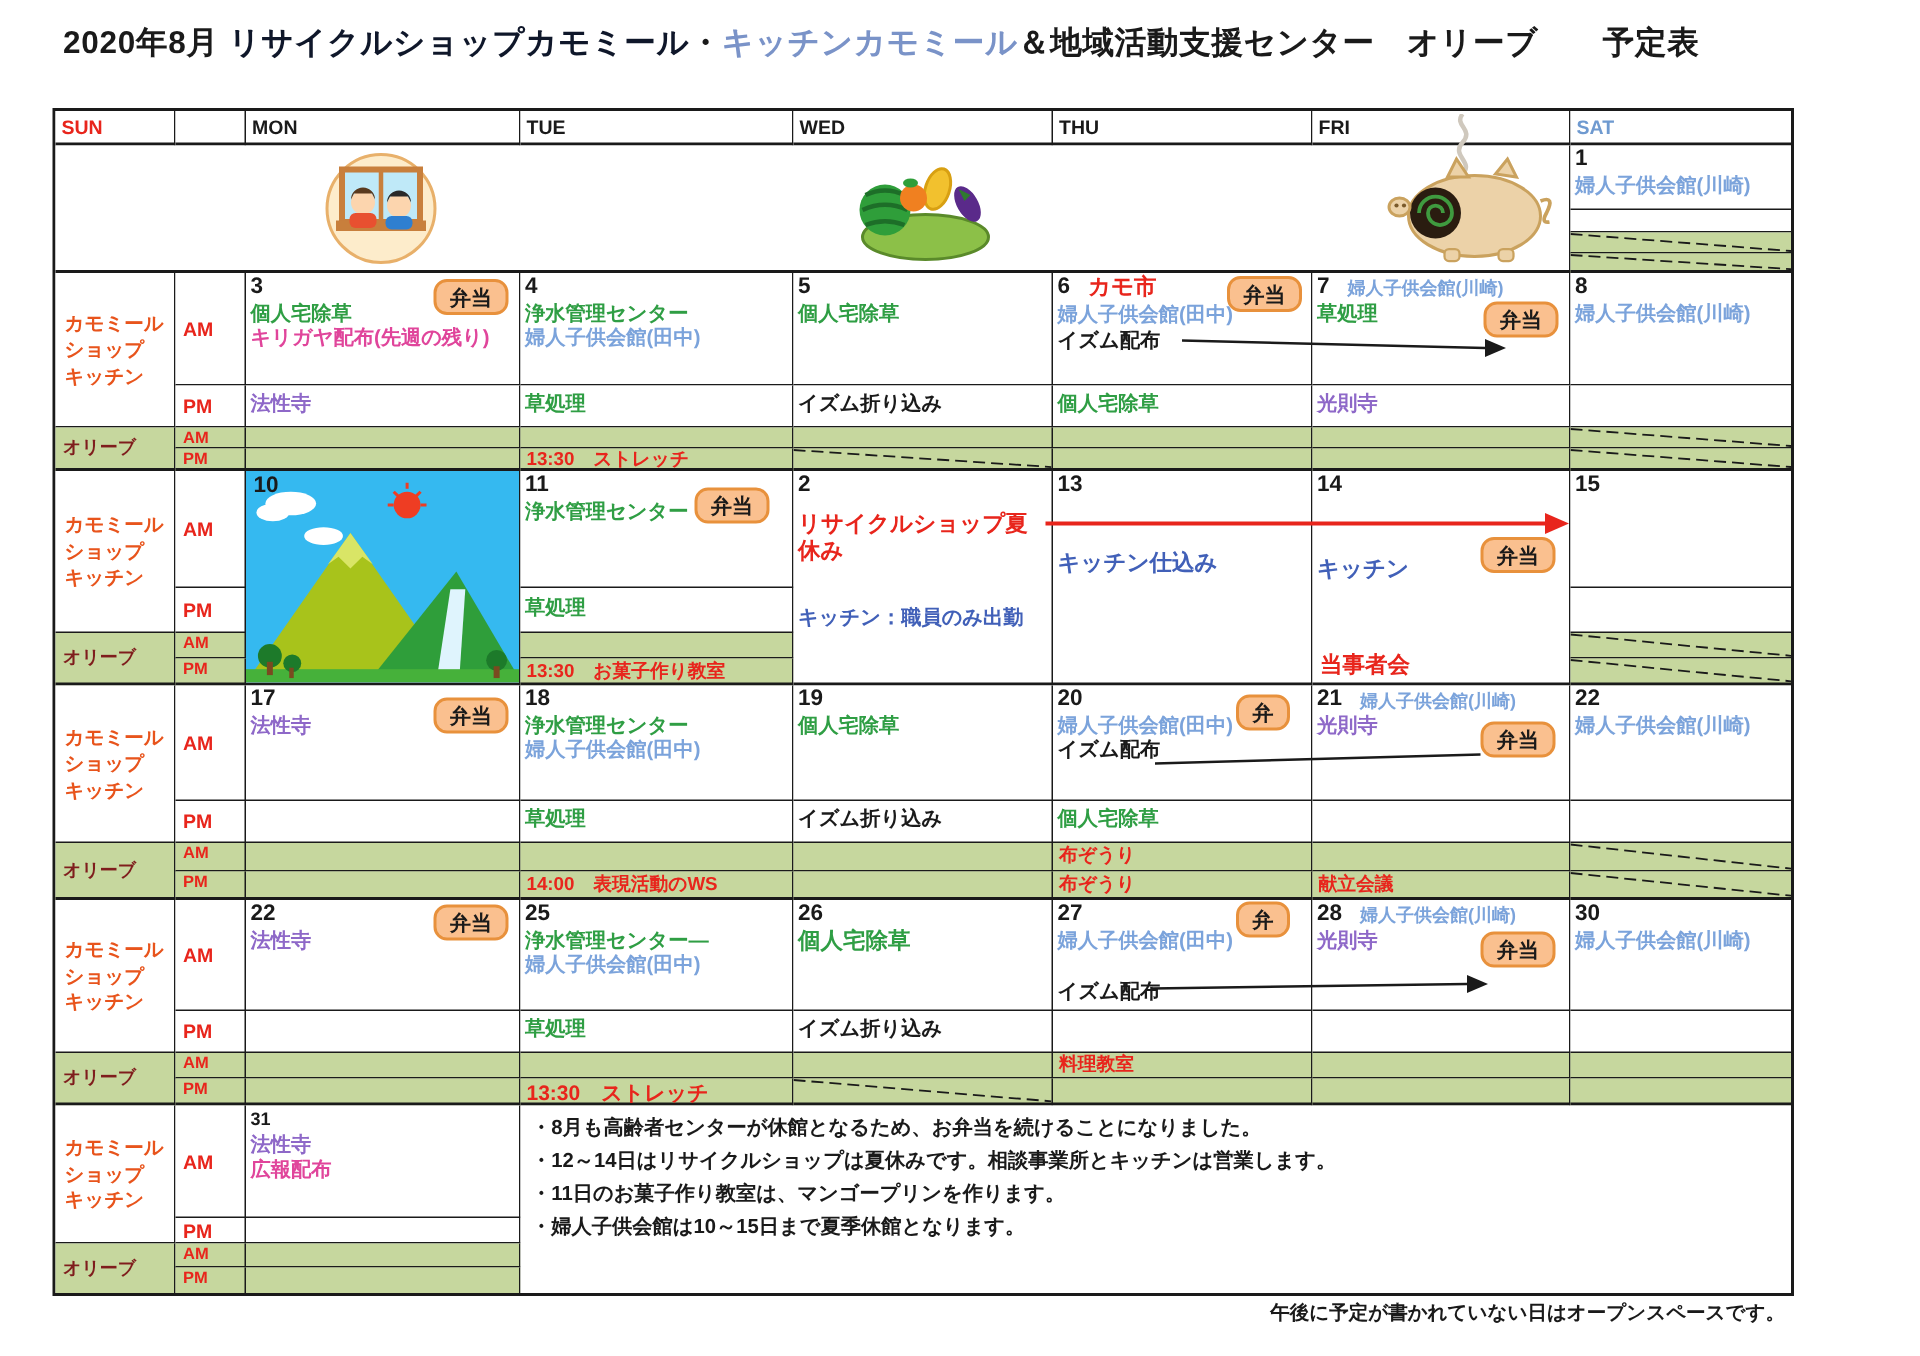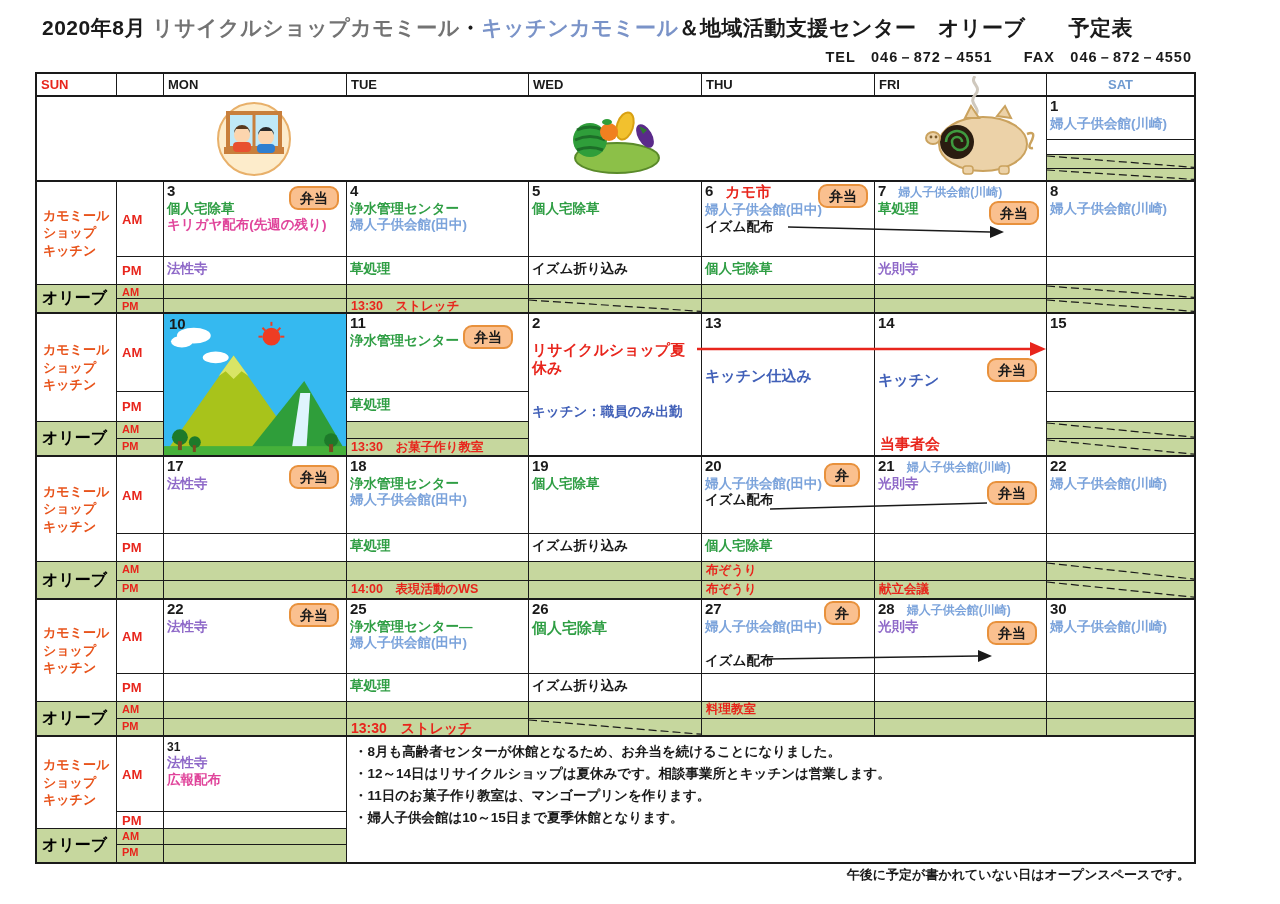--- a/index.html
+++ b/index.html
@@ -1,40 +1,40 @@
 <!DOCTYPE html>
 <html><head>
 <meta charset="utf-8">
 <style>
   html,body{margin:0;padding:0;background:#fff;}
   #page{position:relative;width:1280px;height:904px;background:#fff;overflow:hidden;
         font-family:"Liberation Sans","DejaVu Sans",sans-serif;}
   .abs{position:absolute;}
   
   #title{left:42px;top:14px;font-size:21px;font-weight:bold;color:#1a1a1a;letter-spacing:.5px;white-space:nowrap;}
-  #title .t-shop{color:#737373;}
+  #title .t-shop{color:#0f172a;}
   #title .t-kitchen{color:#7a93c8;}
   #contact{left:700px;top:48px;width:492px;text-align:right;font-size:14.5px;font-weight:bold;color:#1a1a1a;letter-spacing:1px;}
   
   #tbl{left:35px;top:72px;width:1157px;height:788px;border:2px solid #1a1a1a;box-sizing:content-box;}
   .c{position:absolute;box-sizing:border-box;border-right:1px solid #1a1a1a;border-bottom:1px solid #1a1a1a;background:#fff;}
   .ec{border-right:none;} .eb{border-bottom:none;} .bb2{border-bottom-width:2px;}
   .green{background:#c6d79e;}
   .hdr{font-weight:bold;font-size:13px;color:#1a1a1a;padding:3px 4px;}
-  .hdr.rd{color:#e8251c;} .hdr.bl{color:#6f9ad0;text-align:center;}
+  .hdr.rd{color:#e8251c;} .hdr.bl{color:#6f9ad0;}
   .date{font-weight:bold;color:#1a1a1a;font-size:15px;line-height:1.1;padding:1px 3px;display:inline-block;}
   .date.sm{font-size:12px;}
   .t{font-weight:bold;font-size:13.5px;line-height:1.25;padding:0 3px;}
   .t.big{font-size:15px;}
   .g{color:#2f9e44;} .bl{color:#7ba3db;} .pu{color:#8e68c8;} .mg{color:#e0459b;}
   .rd{color:#e8251c;} .nv{color:#4160b8;} .bk{color:#1a1a1a;}
   .dline{display:flex;align-items:flex-start;gap:6px;}
   .dline .side{font-size:12px;padding-top:3px;}
   .lbl-shop{color:#e8541c;font-weight:bold;font-size:13px;white-space:pre-line;display:flex;align-items:center;padding-left:6px;line-height:1.35;}
-  .lbl-olive{color:#000000;font-weight:bold;font-size:16px;display:flex;align-items:center;padding-left:5px;}
+  .lbl-olive{color:#7f1d1d;font-weight:bold;font-size:12px;display:flex;align-items:center;padding-left:5px;}
   .ampm{color:#e8251c;font-weight:bold;font-size:13px;display:flex;align-items:center;padding-left:5px;}
   .ampm.smr{font-size:11px;align-items:flex-start;padding-top:1px;}
   .badge{position:absolute;background:#fac08f;border:2px solid #e8913c;border-radius:9px;font-weight:bold;
          font-size:14px;color:#1a1a1a;padding:3px 9px;z-index:6;line-height:1;}
   .diag{position:absolute;left:0;top:0;width:100%;height:100%;}
   .arrow{position:absolute;z-index:5;overflow:visible;}
   .art{position:absolute;z-index:4;}
   .olv-t{font-weight:bold;font-size:12.5px;line-height:1.1;padding:1px 4px;}
   #notes{font-weight:bold;font-size:13.5px;color:#1a1a1a;line-height:1.62;padding:4px 7px;}
   #footer-note{left:600px;top:866px;width:590px;text-align:right;font-size:13px;font-weight:bold;color:#1a1a1a;}
@@ -42,21 +42,20 @@
 </head>
 <body>
 
 <div id="page">
 
   <div class="abs" id="title">
     <span>2020年8月</span>
     <span> </span>
     <span class="t-shop">リサイクルショップカモミール</span><span>・</span><span class="t-kitchen">キッチンカモミール</span><span>＆地域活動支援センター　オリーブ　　予定表</span>
   </div>
-  <div class="abs" id="contact">TEL　046－872－4551　　FAX　046－872－4550</div>
 
   <div class="abs" id="tbl">
 
     <div class="c hdr rd bb2" style="left:0;top:0;width:80px;height:23px">SUN</div>
     <div class="c bb2" style="left:80px;top:0;width:47px;height:23px"></div>
     <div class="c hdr bb2" style="left:127px;top:0;width:183px;height:23px">MON</div>
     <div class="c hdr bb2" style="left:310px;top:0;width:182px;height:23px">TUE</div>
     <div class="c hdr bb2" style="left:492px;top:0;width:173px;height:23px">WED</div>
     <div class="c hdr bb2" style="left:665px;top:0;width:173px;height:23px">THU</div>
     <div class="c hdr bb2" style="left:838px;top:0;width:172px;height:23px">FRI</div>

